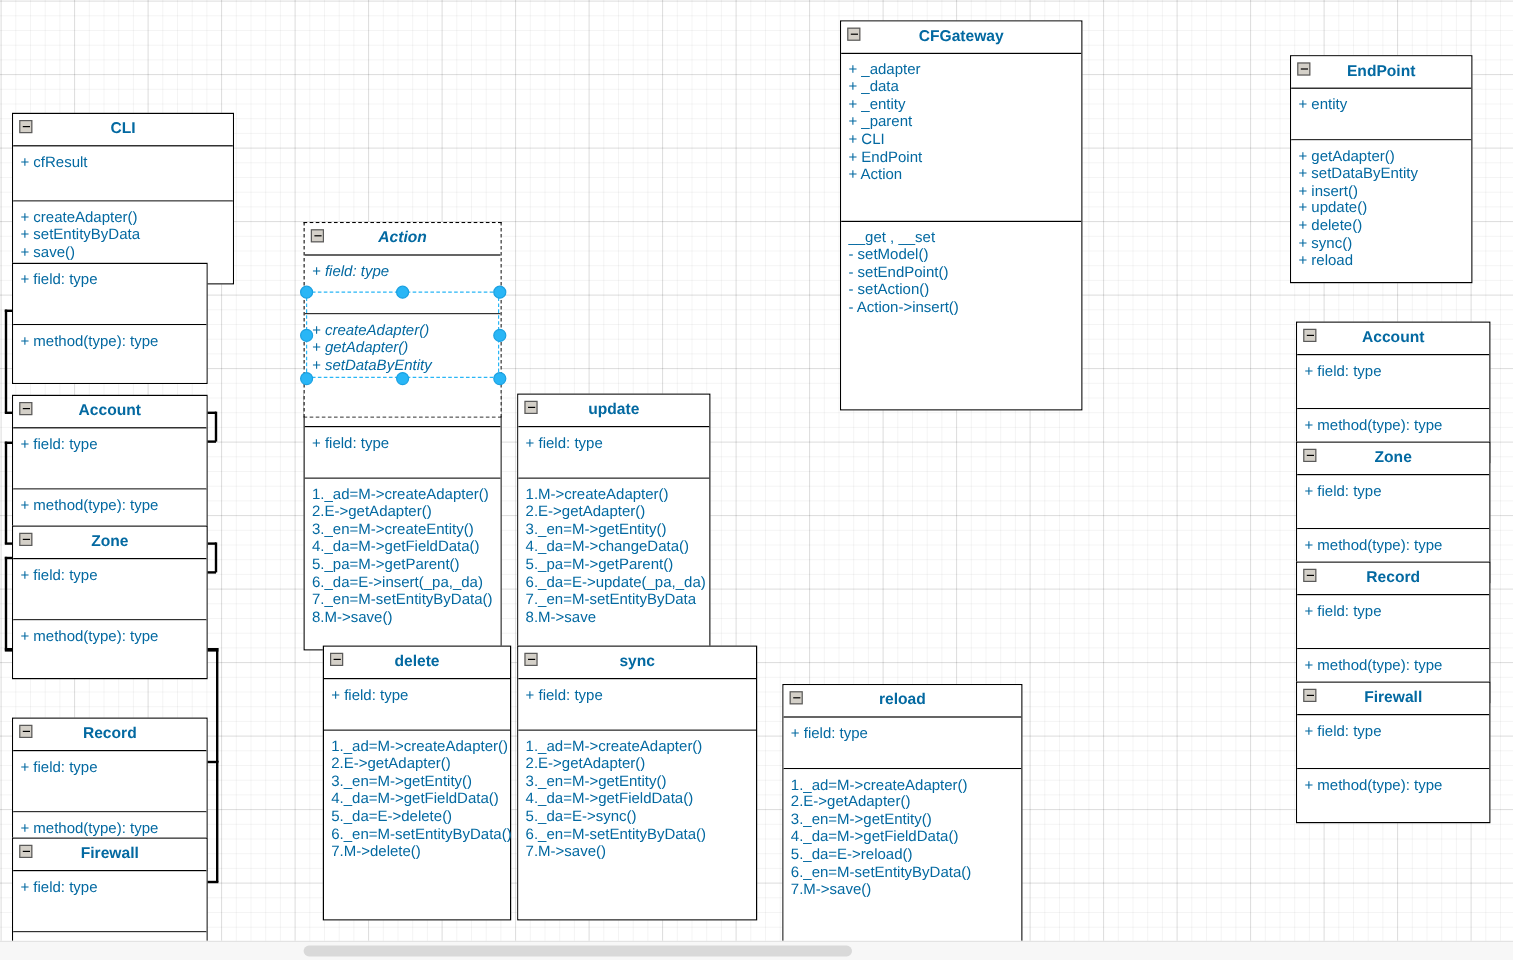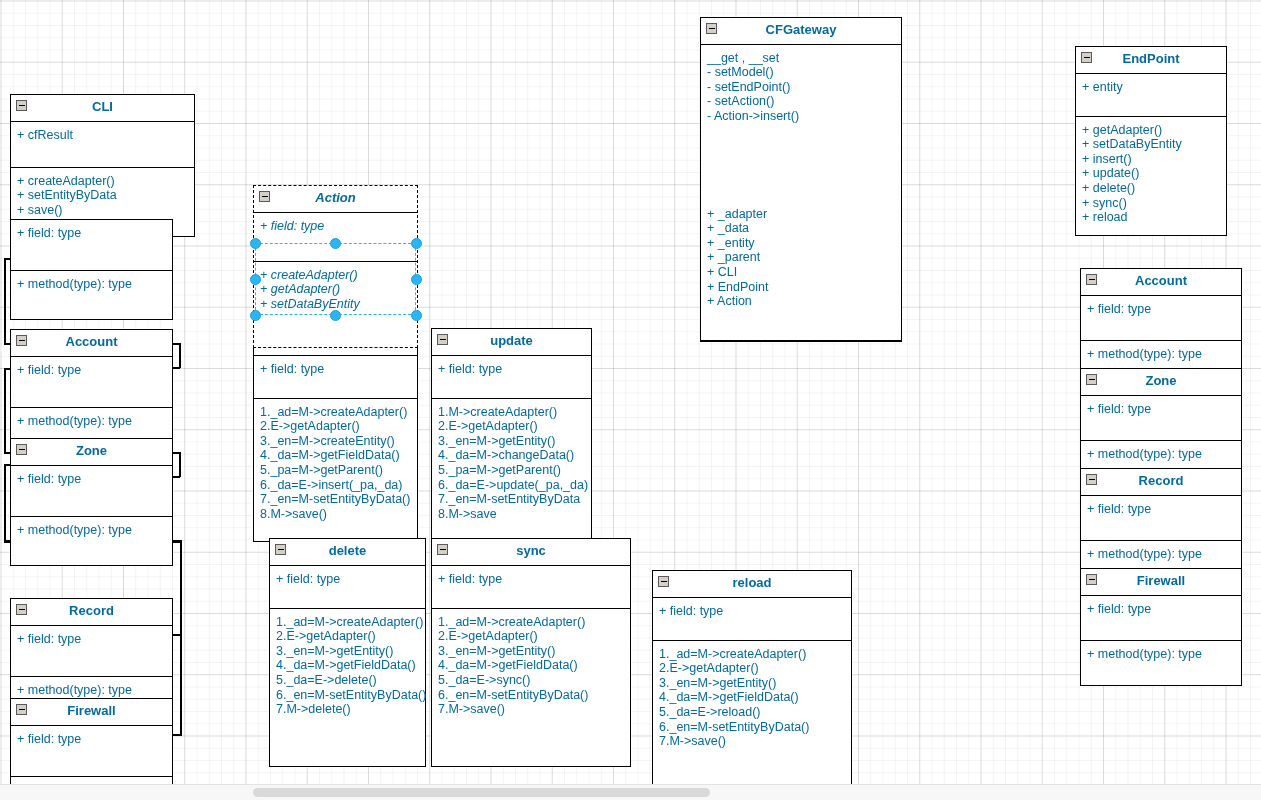--- a/index.html
+++ b/index.html
@@ -163,35 +163,35 @@
           <div>+ cfResult</div>
         </div>
         <div class="sect" style="height: 56px;">
           <div>+ createAdapter()</div>
           <div>+ setEntityByData</div>
           <div>+ save()</div>
         </div>
       </div>
       <div class="uml" style="left: 700px; top: 17px; width: 202px;">
         <div class="hdr"><span class="collapse"></span><span>CFGateway</span></div>
-        <div class="sect" style="height: 144px;">
-          <div>__get , __set</div>
-          <div>- setModel()</div>
-          <div>- setEndPoint()</div>
-          <div>- setAction()</div>
-          <div>- Action-&gt;insert()</div>
-        </div>
         <div class="sect bordered" style="height: 127px;">
           <div>+ _adapter</div>
           <div>+ _data</div>
           <div>+ _entity</div>
           <div>+ _parent</div>
           <div>+ CLI</div>
           <div>+ EndPoint</div>
           <div>+ Action</div>
+        </div>
+        <div class="sect" style="height: 144px;">
+          <div>__get , __set</div>
+          <div>- setModel()</div>
+          <div>- setEndPoint()</div>
+          <div>- setAction()</div>
+          <div>- Action-&gt;insert()</div>
         </div>
       </div>
       <div class="uml" style="left: 1075px; top: 46px; width: 152px;">
         <div class="hdr"><span class="collapse"></span><span>EndPoint</span></div>
         <div class="sect bordered" style="height: 30px;">
           <div>+  entity</div>
         </div>
         <div class="sect" style="height: 106px;">
           <div>+ getAdapter()</div>
           <div>+ setDataByEntity</div>

